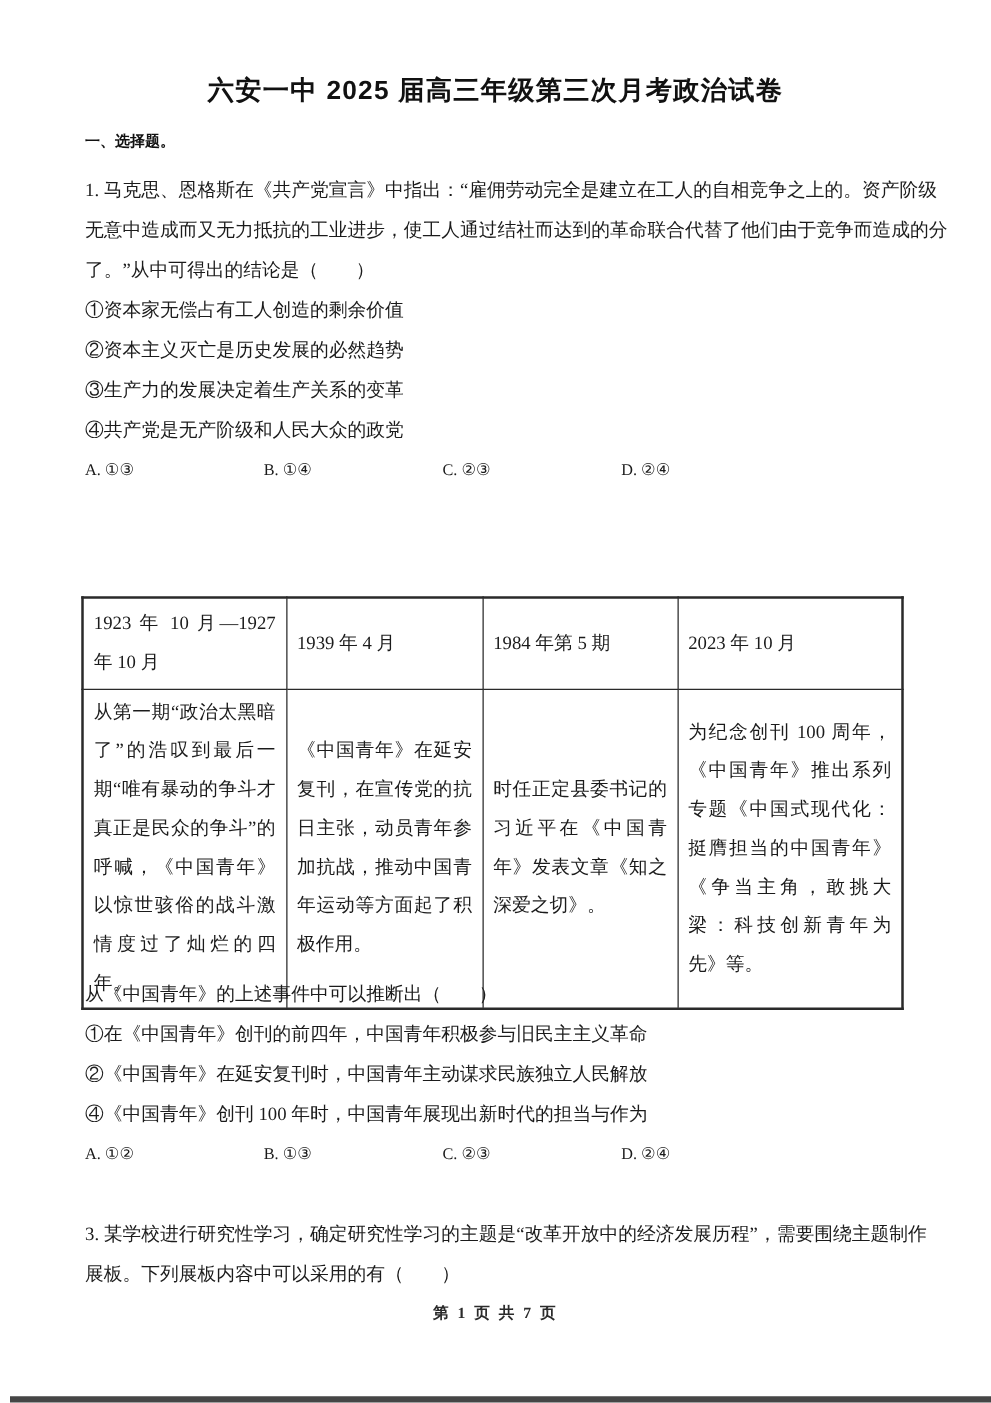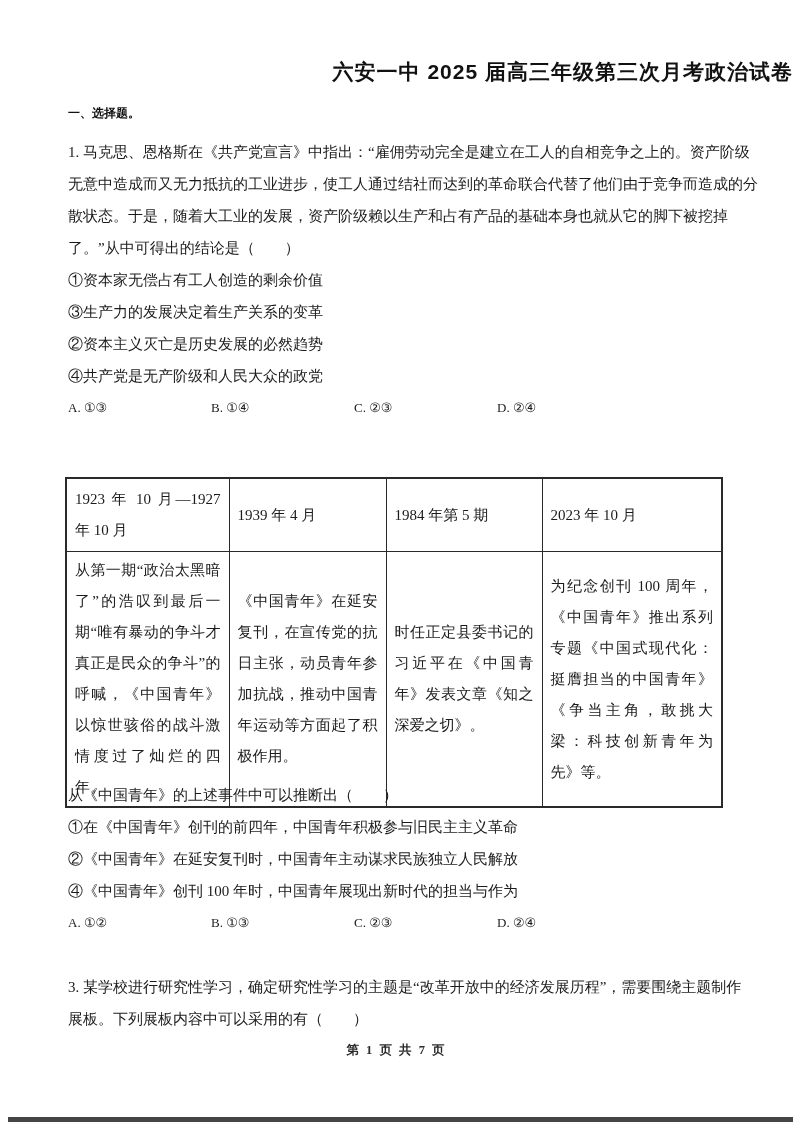--- a/index.html
+++ b/index.html
@@ -2,21 +2,21 @@
 <html><head>
 <meta charset="utf-8">
 <style>
   html,body{margin:0;padding:0;}
   body{
     width:793px;height:1122px;background:#ffffff;position:relative;
     font-family:"Liberation Serif", serif;color:#1b1b1b;overflow:hidden;
   }
   .page{position:absolute;inset:0;background:#fff;}
   .title{
-    position:absolute;top:58px;left:0;width:100%;text-align:right;
+    position:absolute;top:58px;left:0;width:100%;text-align:center;
     font-family:"Liberation Sans", sans-serif;font-weight:bold;font-size:21px;
     letter-spacing:1px;color:#111;
   }
   .section-heading{
     position:absolute;top:105px;left:68px;
     font-family:"Liberation Sans", sans-serif;font-weight:bold;font-size:12px;color:#111;
   }
   .block{position:absolute;left:68px;width:660px;}
   .line{
     height:32px;display:flex;align-items:center;
@@ -52,25 +52,24 @@
 
 <div class="page">
 
   <div class="title">六安一中 2025 届高三年级第三次月考政治试卷</div>
 
   <div class="section-heading">一、选择题。</div>
 
   <div class="block" style="top:136px;">
     <div class="line">1. 马克思、恩格斯在《共产党宣言》中指出：“雇佣劳动完全是建立在工人的自相竞争之上的。资产阶级</div>
     <div class="line">无意中造成而又无力抵抗的工业进步，使工人通过结社而达到的革命联合代替了他们由于竞争而造成的分</div>
-    <div class="line">散状态。于是，随着大工业的发展，资产阶级赖以生产和占有产品的基础本身也就从它的脚下被挖掉</div>
     <div class="line">了。”从中可得出的结论是（　　）</div>
     <div class="line">①资本家无偿占有工人创造的剩余价值</div>
+    <div class="line">②资本主义灭亡是历史发展的必然趋势</div>
     <div class="line">③生产力的发展决定着生产关系的变革</div>
-    <div class="line">②资本主义灭亡是历史发展的必然趋势</div>
     <div class="line">④共产党是无产阶级和人民大众的政党</div>
     <div class="options-row">
       <span class="opt">A. ①③</span>
       <span class="opt">B. ①④</span>
       <span class="opt">C. ②③</span>
       <span class="opt">D. ②④</span>
     </div>
   </div>
 
 

